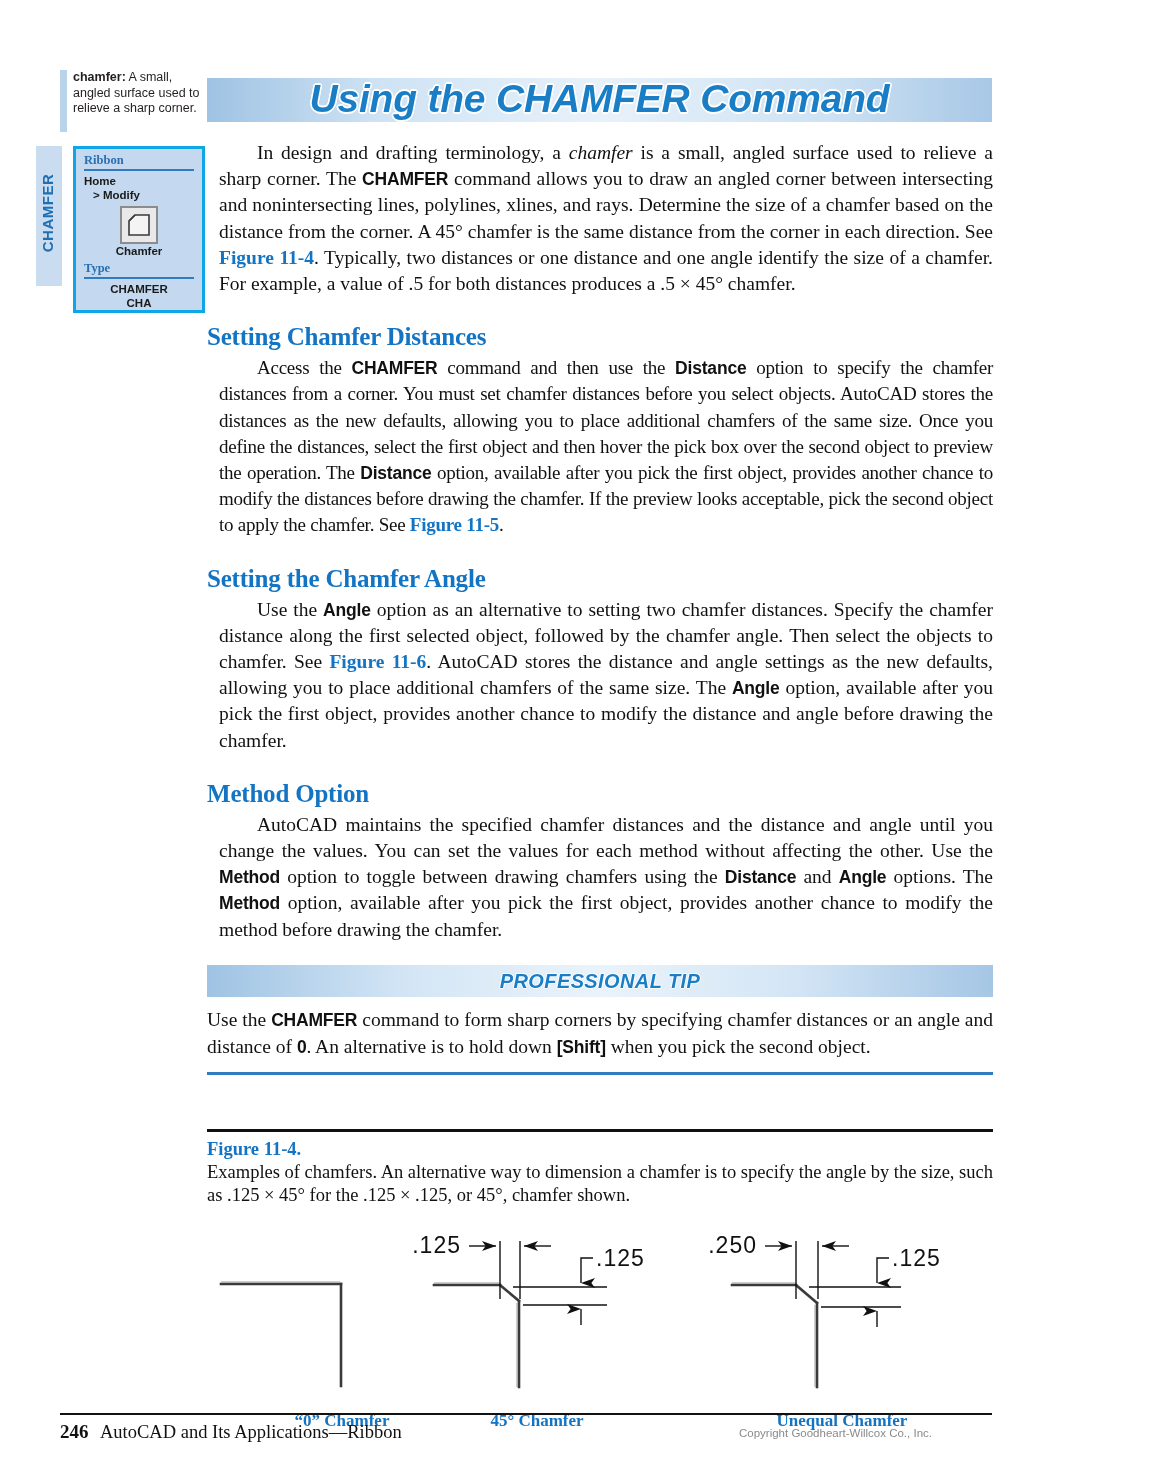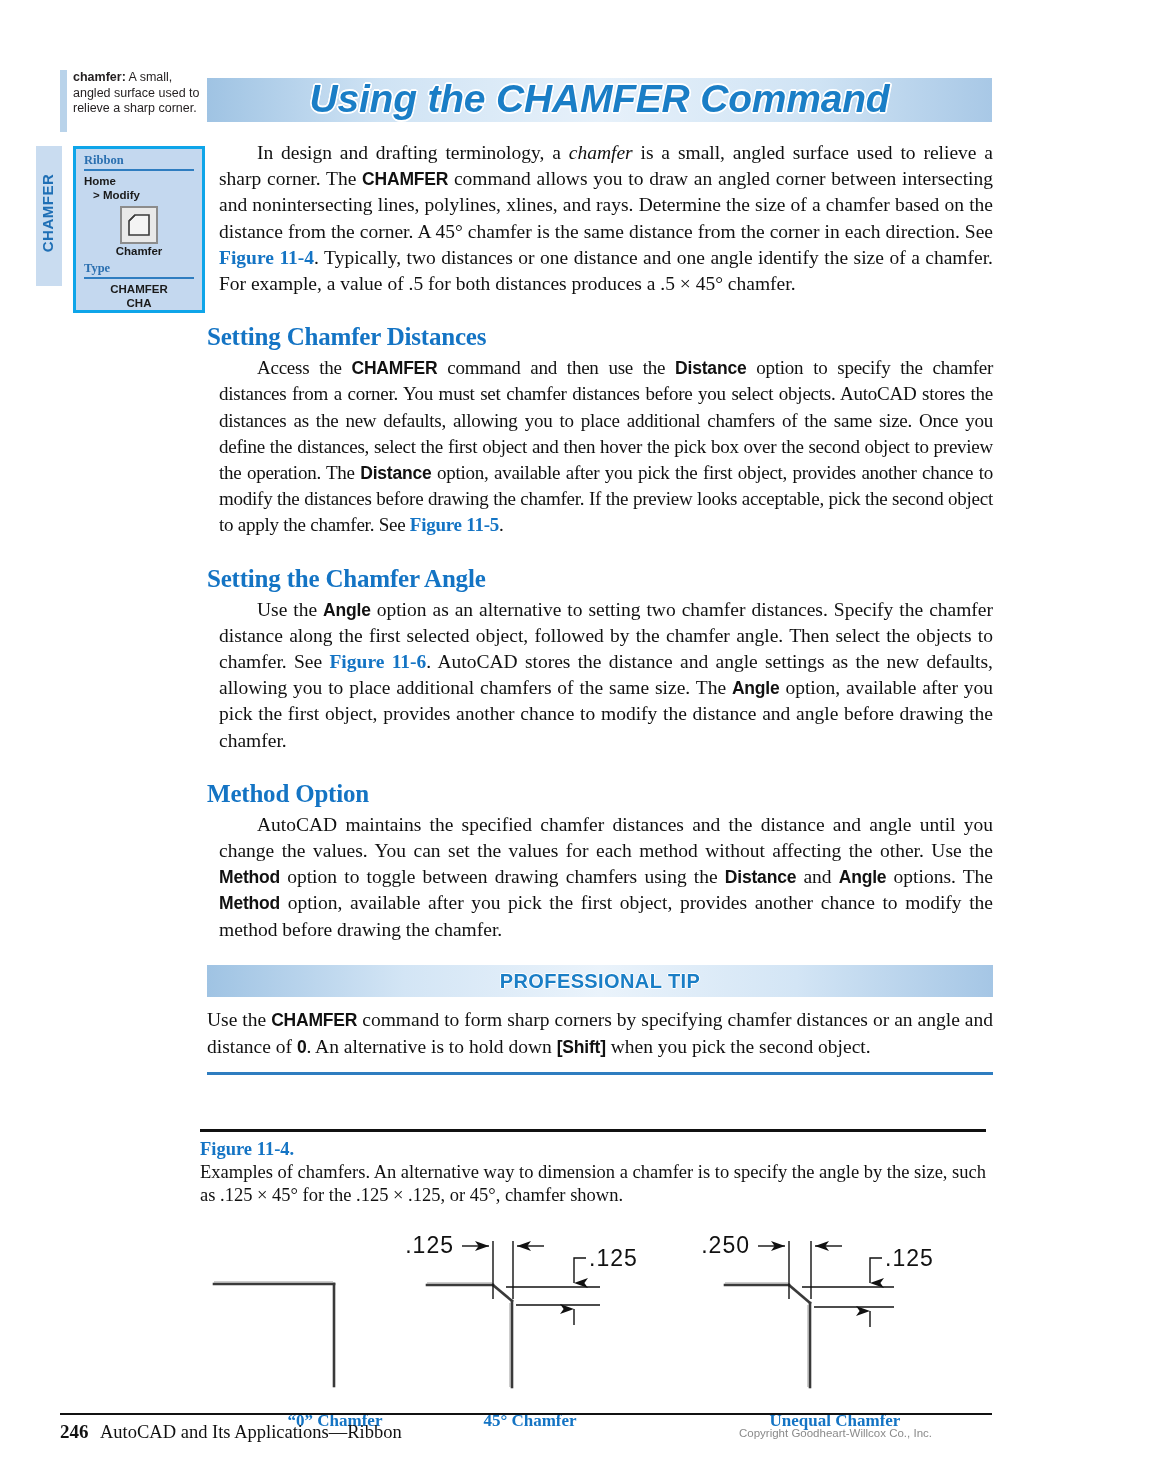--- a/index.html
+++ b/index.html
@@ -100,31 +100,31 @@
 
   
   .tip{position:absolute;left:207px;top:965px;width:786px;}
   .tip-band{
     height:32px;
     background:linear-gradient(90deg,#9fc3e3 0%,#d3e5f5 25%,#eaf3fb 50%,#d3e5f5 75%,#a5c6e5 100%);
     display:flex;align-items:center;justify-content:center;
   }
   .tip-band span{
     font-family:"Liberation Sans", sans-serif;
-    font-weight:bold;font-size:20px;letter-spacing:.4px;
+    font-weight:bold;font-style:italic;font-size:20px;letter-spacing:.4px;
     color:#1a7ec6;
     text-shadow:1px 0 0 #fff,-1px 0 0 #fff,0 1px 0 #fff,0 -1px 0 #fff;
   }
   .tip-body{
     margin-top:10px;font-size:19.5px;line-height:26.5px;text-align:justify;color:#111;
   }
   .tip-rule{margin-top:12px;height:2.5px;background:#2f7dc0;}
 
   
-  .fig{position:absolute;left:200px;top:1129px;width:786px;}
+  .fig{position:absolute;left:207px;top:1129px;width:786px;}
   .fig-rule{height:2.5px;background:#111;}
   .fig-num{
     font-family:"Liberation Serif", serif;font-weight:bold;font-size:18.5px;
     color:#1474c4;margin-top:7px;
   }
   .fig-cap{font-size:18.5px;line-height:23px;color:#111;margin-top:1px;}
   .fig-art{position:relative;width:786px;height:190px;margin-top:14px;}
   .fig-labels{position:relative;width:786px;height:24px;}
   .fig-label{
     position:absolute;

